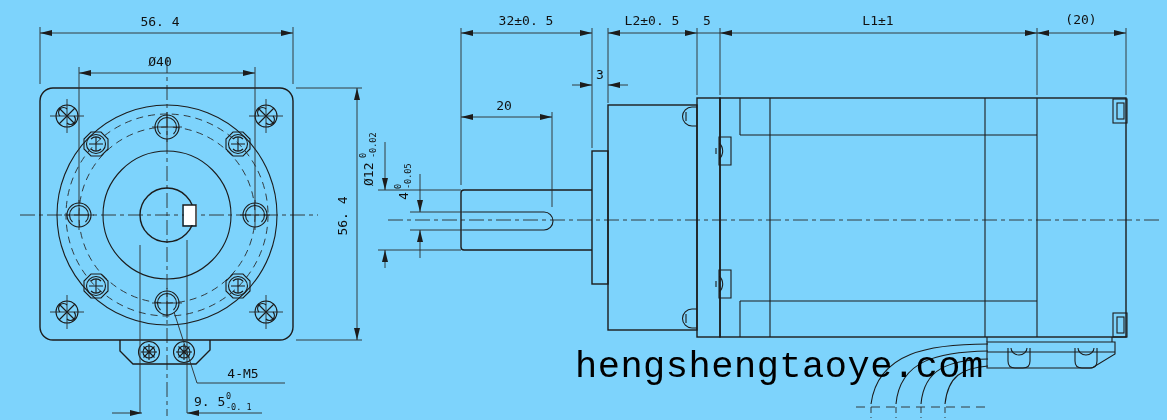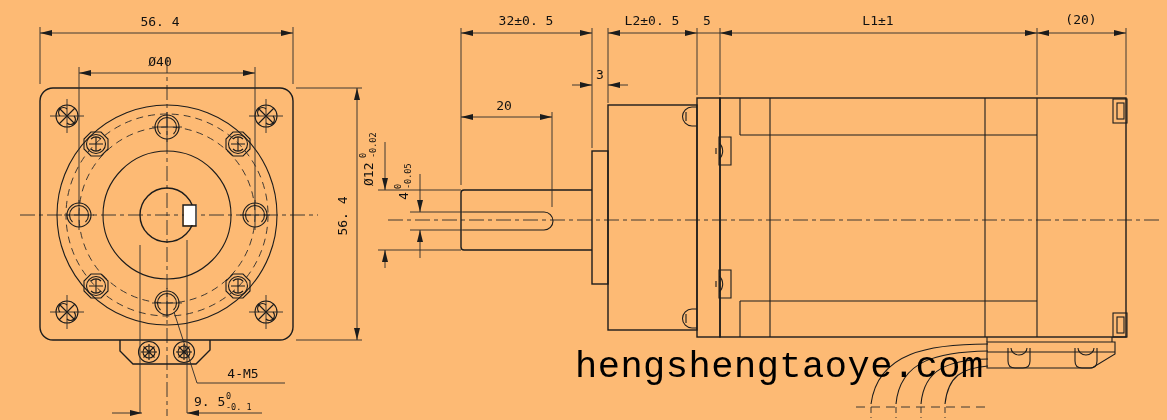--- a/index.html
+++ b/index.html
@@ -1,16 +1,16 @@
 <!DOCTYPE html>
 <html><head>
 <meta charset="utf-8">
 <style>
   html,body{margin:0;padding:0;background:#fff;}
-  .stage{position:relative;width:1167px;height:420px;background:#fdba74;overflow:hidden;
+  .stage{position:relative;width:1167px;height:420px;background:#7dd3fc;overflow:hidden;
          font-family:"DejaVu Sans Mono", monospace;}
   svg{position:absolute;left:0;top:0;}
   svg text{fill:#111;font-family:"DejaVu Sans Mono", monospace;}
   .dim{font-size:13px;}
   .dimxs{font-size:8.5px;}
   .watermark{position:absolute;left:575px;top:349px;z-index:3;
              font-family:Liberation Mono, monospace;font-size:37px;
              color:#000;letter-spacing:0.5px;white-space:nowrap;line-height:1;}
   
   .ol{stroke:#1c1c1c;stroke-width:1.4;fill:none;}           

